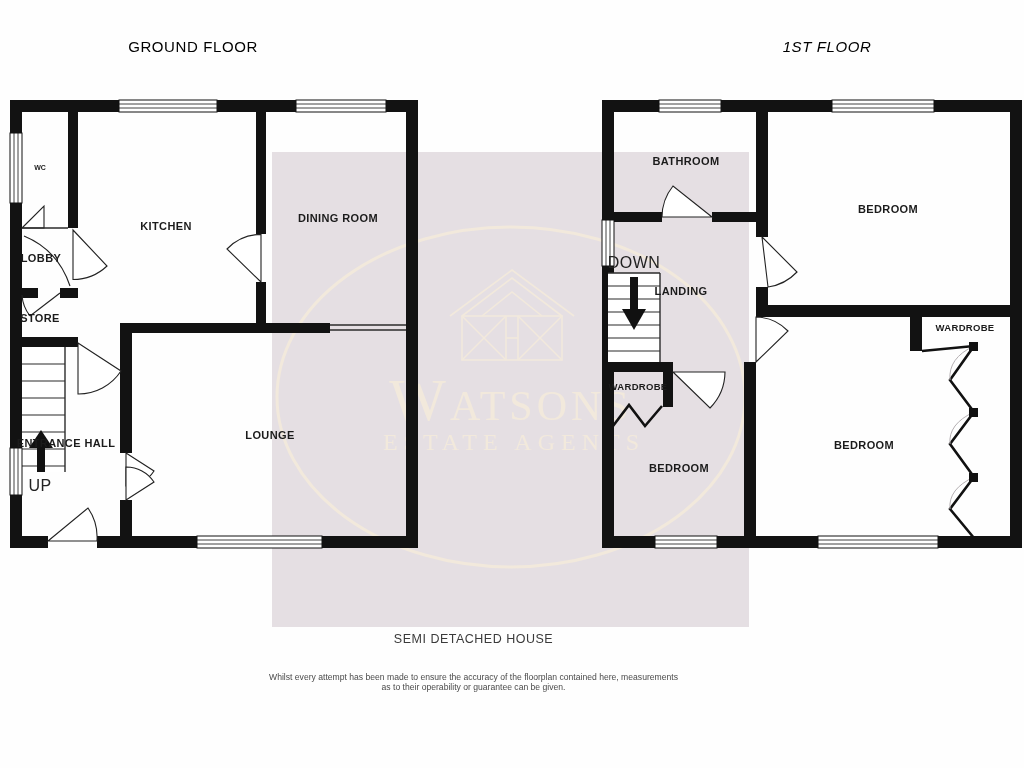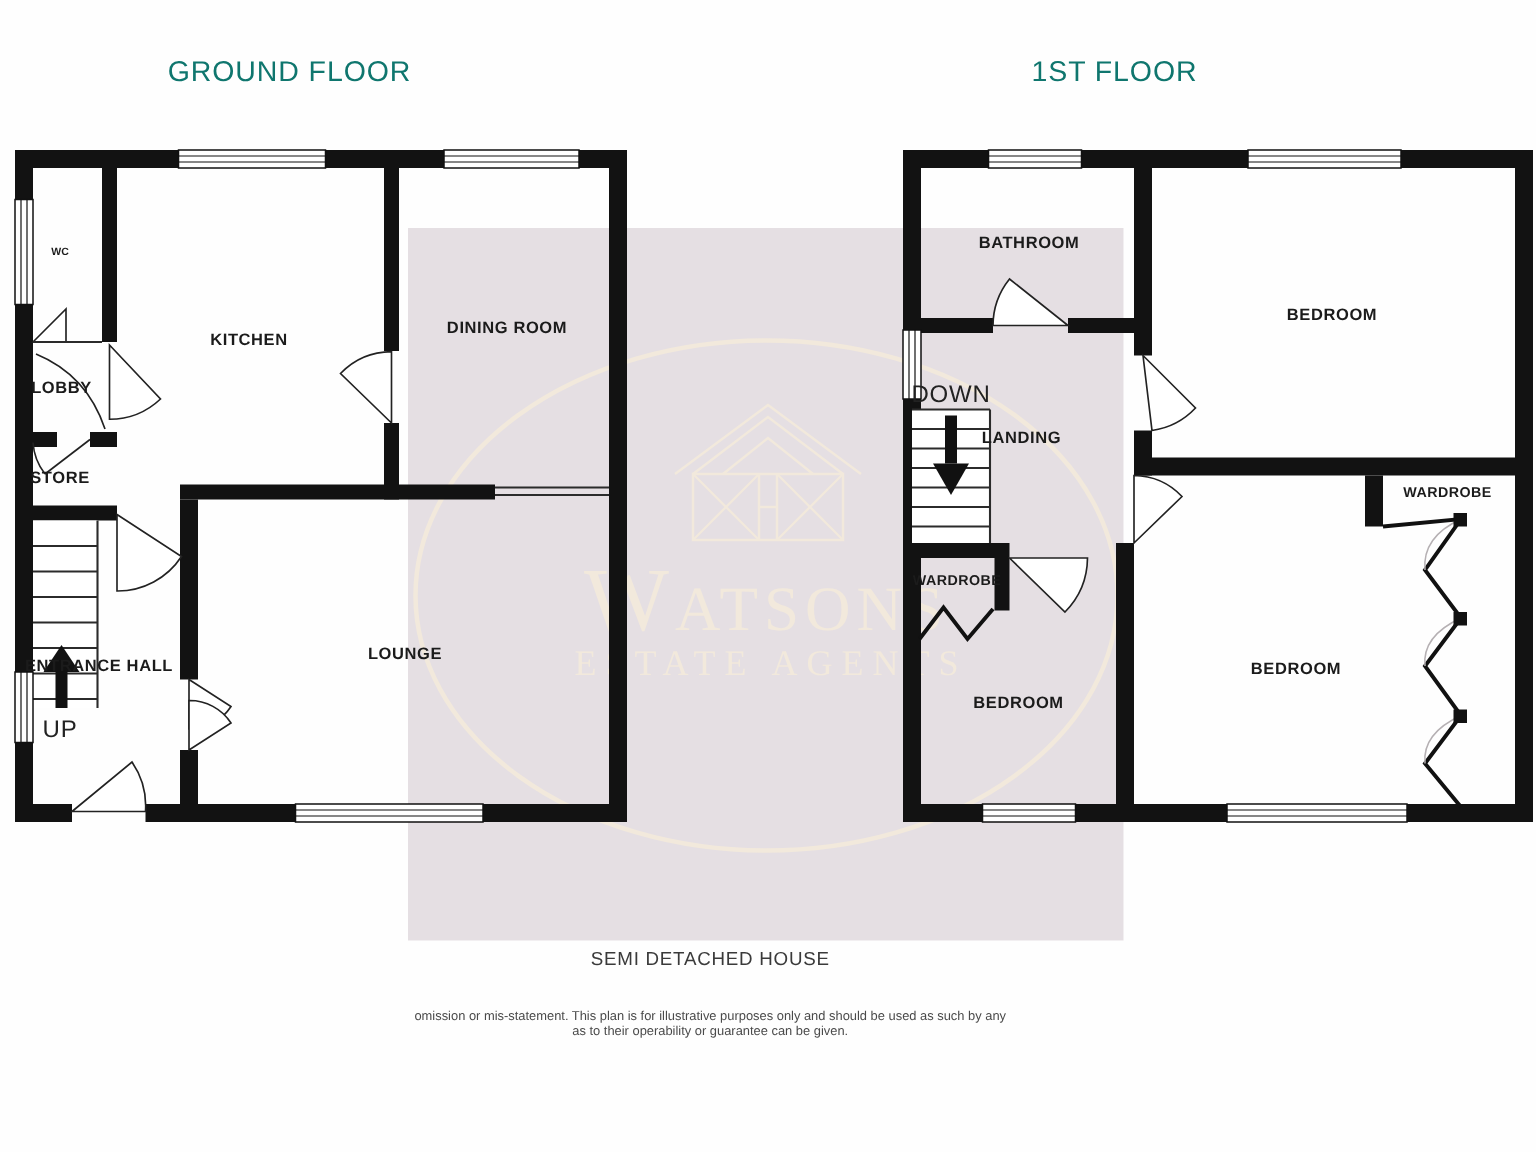--- a/index.html
+++ b/index.html
@@ -1,20 +1,20 @@
 <!DOCTYPE html>
 <html><head>
 <meta charset="utf-8">
 <style>
   html,body{margin:0;padding:0;}
   body{width:1024px;height:768px;background:#fefefe;font-family:"Liberation Sans",sans-serif;position:relative;overflow:hidden;}
   .stage{position:absolute;inset:0;}
-  .floor-title{position:absolute;top:38px;transform:translateX(-50%);font-size:19px;color:#0f766e;letter-spacing:.6px;white-space:nowrap;}
+  .floor-title{position:absolute;top:38px;transform:translateX(-50%);font-size:15px;color:#000000;letter-spacing:.6px;white-space:nowrap;}
   #t-ground{left:193px;}
-  #t-first{left:743px;}
+  #t-first{left:827px;font-style:italic;}
   svg{position:absolute;left:0;top:0;}
   .w{fill:#121212;}
   .tl{stroke:#2b2b2b;stroke-width:1.4;fill:none;}
   .step{stroke:#2b2b2b;stroke-width:1.2;}
   .sbg{fill:#ffffff;}
   .door{fill:#ffffff;stroke:#222222;stroke-width:1.1;}
   .dln{stroke:#222222;stroke-width:1.1;fill:none;}
   .win{fill:#ffffff;stroke:#111111;stroke-width:1;}
   .mul{stroke:#111111;stroke-width:.8;}
   .zig{stroke:#111111;stroke-width:2.6;fill:none;}
@@ -214,17 +214,17 @@
       <text class="lbl-md" x="638" y="390">WARDROBE</text>
       <text class="lbl" x="679" y="472">BEDROOM</text>
       <text class="lbl" x="864" y="449">BEDROOM</text>
       <text class="lbl-md" x="965" y="331">WARDROBE</text>
     </g>
   </svg>
 
   <div class="footer">
     <div class="footer-title">SEMI DETACHED HOUSE</div>
     <div class="disclaimer">
-      <div>omission or mis-statement. This plan is for illustrative purposes only and should be used as such by any</div>
+      <div>Whilst every attempt has been made to ensure the accuracy of the floorplan contained here, measurements</div>
       <div>as to their operability or guarantee can be given.</div>
     </div>
   </div>
 </div>
 
 </body></html>

